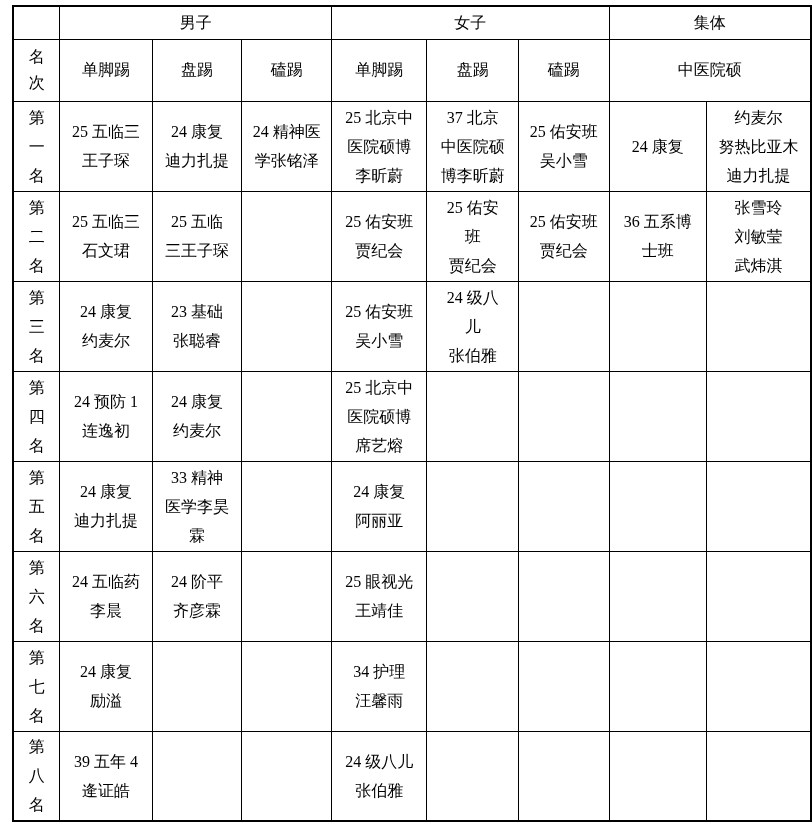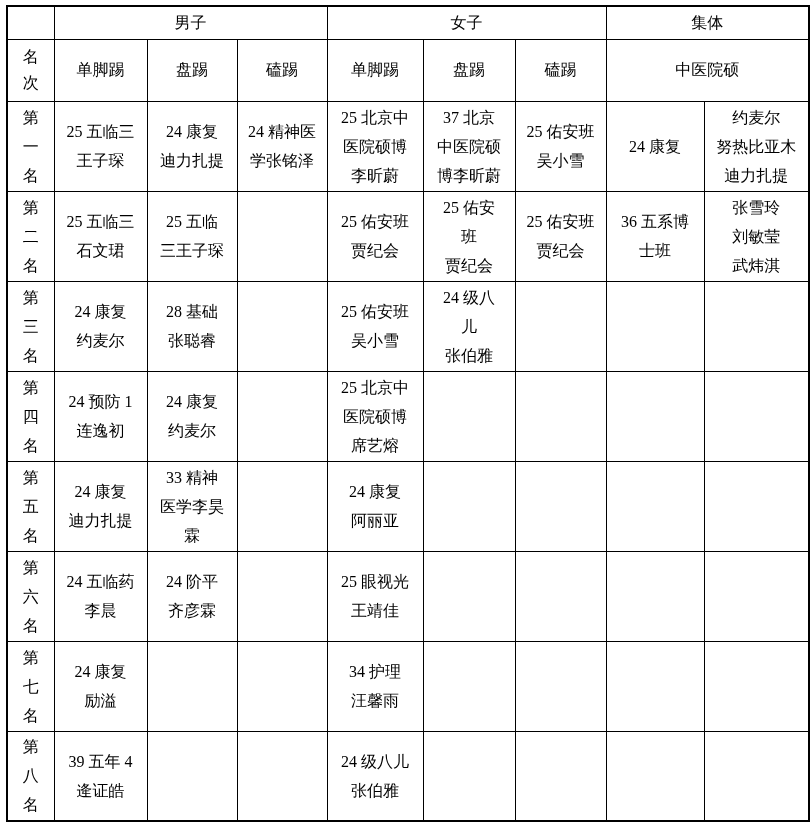--- a/index.html
+++ b/index.html
@@ -5,21 +5,21 @@
   html, body {
     margin: 0;
     padding: 0;
     background: #ffffff;
     width: 812px;
   }
   .sheet {
     width: 812px;
     height: 840px;
     box-sizing: border-box;
-    padding: 5px 0 0 6px;
+    padding: 5px 0 0 12px;
     background: #ffffff;
     font-family: "Liberation Serif", "DejaVu Serif", serif;
     color: #000000;
   }
   table.results {
     border-collapse: collapse;
     table-layout: fixed;
     border: 2px solid #000000;
     background: #ffffff;
   }
@@ -132,21 +132,21 @@
 刘敏莹
 武炜淇</td>
     </tr>
 
     <tr class="data-row">
       <td class="rank-cell">第
 三
 名</td>
       <td>24 康复
 约麦尔</td>
-      <td>28 基础
+      <td>23 基础
 张聪睿</td>
       <td></td>
       <td>25 佑安班
 吴小雪</td>
       <td>24 级八
 儿
 张伯雅</td>
       <td></td>
       <td></td>
       <td></td>

